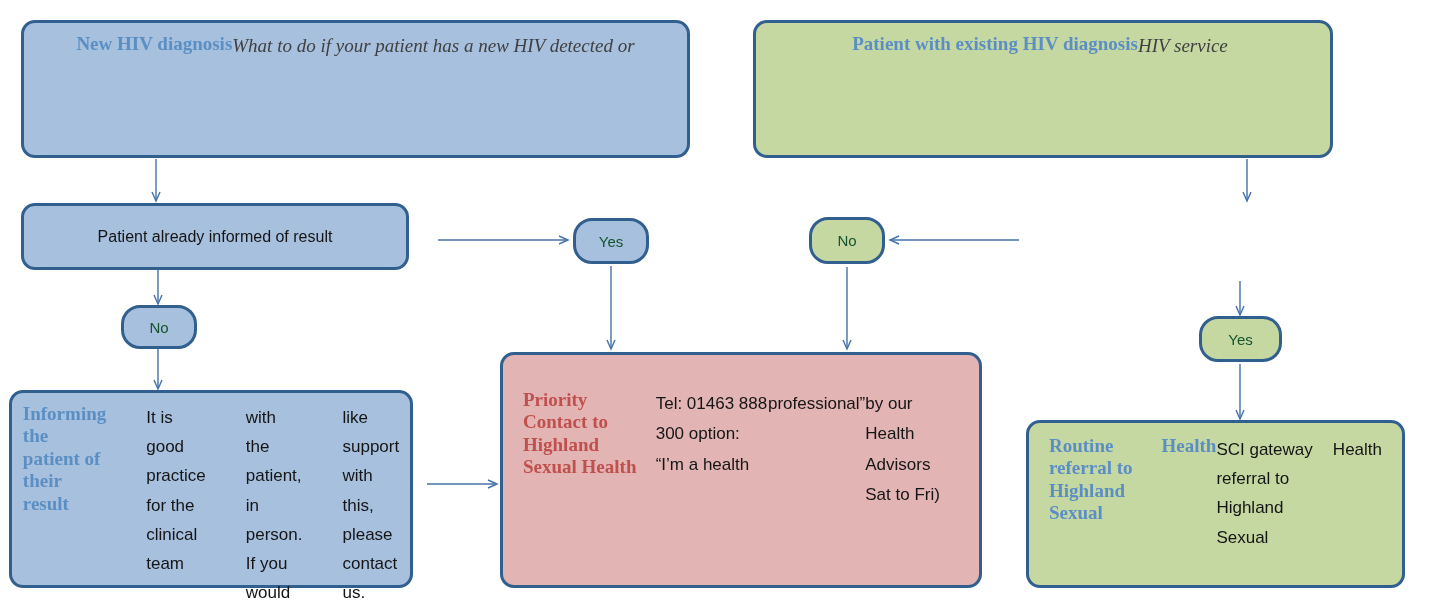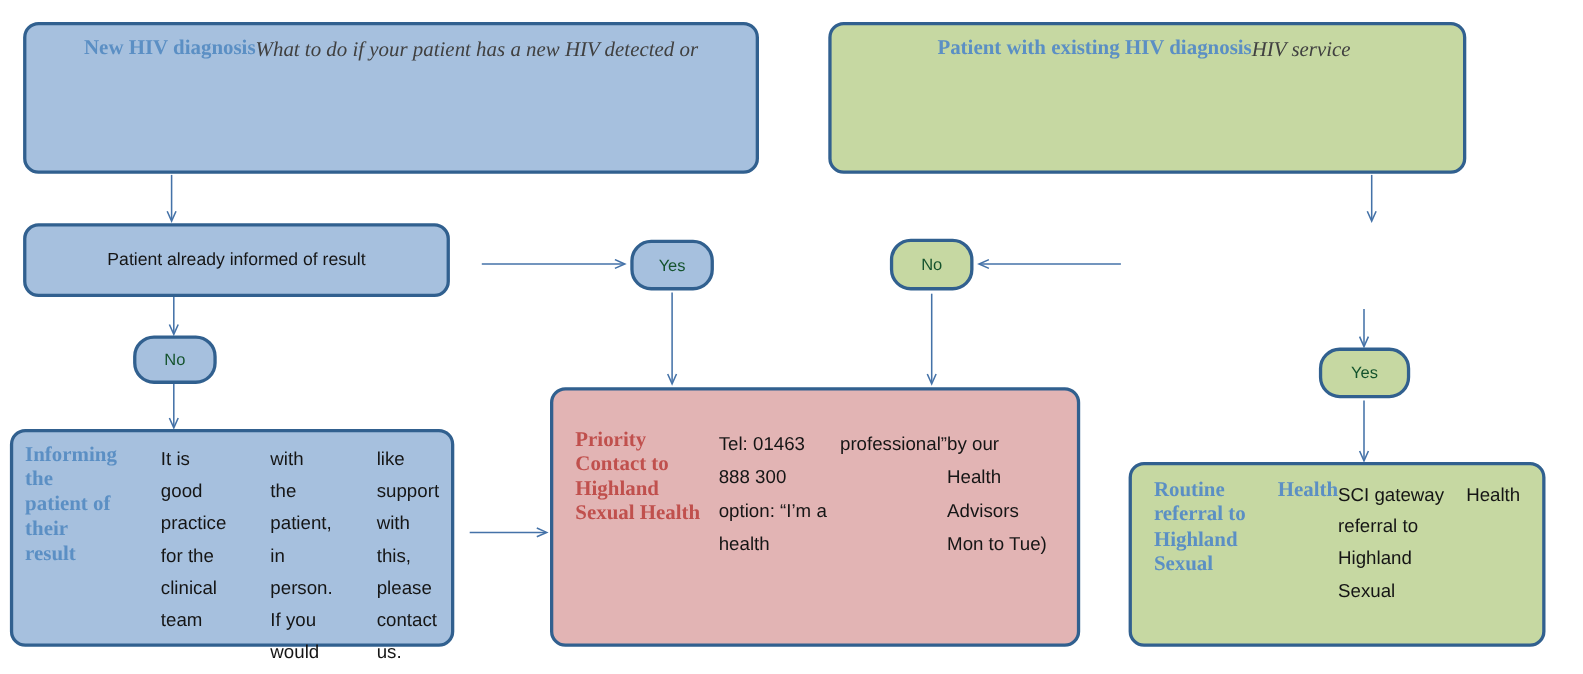--- a/index.html
+++ b/index.html
@@ -161,21 +161,21 @@
     <div class="body-text">It is good practice for the clinical team</div>
     <div class="body-text">with the patient, in person. If you would</div>
     <div class="body-text">like support with this, please contact us.</div>
   </div>
 
   <div class="node pad fill-red" style="left:500px; top:352px; width:482px; height:236px; justify-content:flex-start; padding-top:34px;">
     <div class="title red">Priority Contact to Highland Sexual Health</div>
     <div class="gap"></div>
     <div class="body-text spaced">Tel: 01463 888 300 option: “I’m a health</div>
     <div class="body-text spaced">professional”</div>
-    <div class="body-text spaced">by our Health Advisors Mon to Tue)</div>
+    <div class="body-text spaced">by our Health Advisors Sat to Fri)</div>
   </div>
 
   <div class="node pad fill-green" style="left:1026px; top:420px; width:379px; height:168px; justify-content:center; padding-top:12px;">
     <div class="title">Routine referral to Highland Sexual</div>
     <div class="title">Health</div>
     <div class="body-text">SCI gateway referral to Highland Sexual</div>
     <div class="body-text">Health</div>
   </div>
 
 </div>

